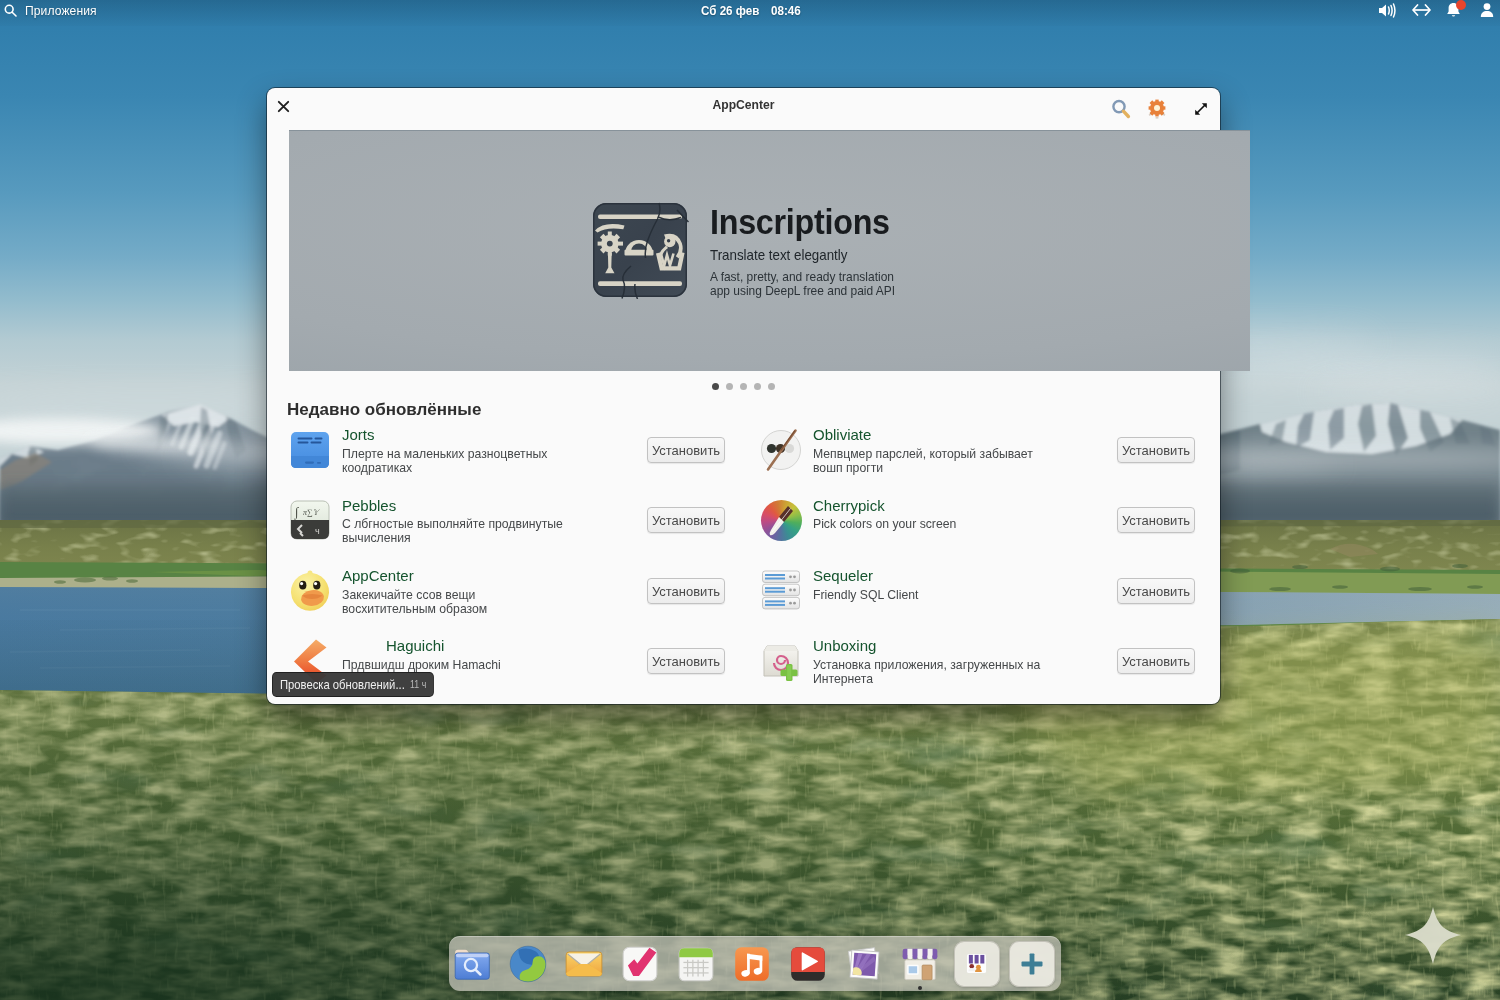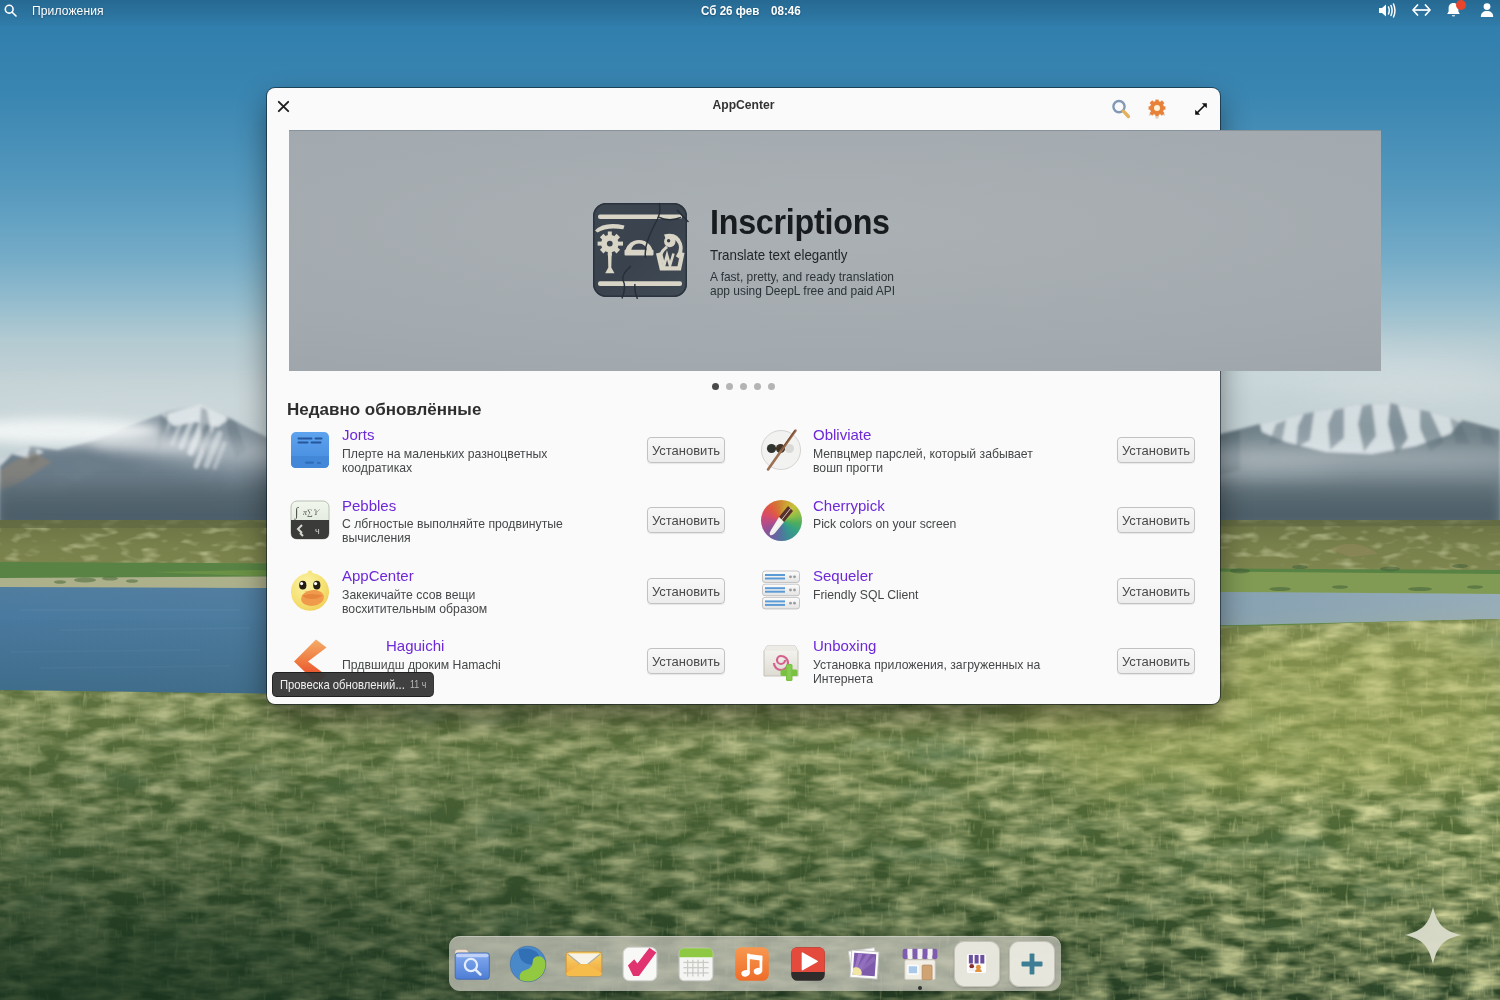--- a/index.html
+++ b/index.html
@@ -1,40 +1,40 @@
 <!DOCTYPE html>
 <html><head>
 <meta charset="utf-8">
 <style>
 * { margin:0; padding:0; box-sizing:border-box; }
 html,body { width:1500px; height:1000px; overflow:hidden; font-family:"Liberation Sans", sans-serif; }
 #stage { position:relative; width:1500px; height:1000px; overflow:hidden; }
 #bg { position:absolute; left:0; top:0; }
 
 #panel { position:absolute; left:0; top:0; width:1500px; height:26px; background:linear-gradient(180deg, rgba(0,8,16,0.16), rgba(0,8,16,0.02)); color:#fff; z-index:5; }
-#panel .left { position:absolute; left:4px; top:0; height:20px; display:flex; align-items:center; gap:15px; }
+#panel .left { position:absolute; left:4px; top:0; height:20px; display:flex; align-items:center; gap:8px; }
 #panel .left span { font-size:13px; letter-spacing:0.1px; text-shadow:0 1px 2px rgba(0,0,0,0.35); transform:scaleX(0.93); transform-origin:0 50%; }
 #panel .center span { position:absolute; top:3px; font-size:13.5px; font-weight:bold; text-shadow:0 1px 2px rgba(0,0,0,0.35); transform:scaleX(0.86); transform-origin:0 0; }
 #panel .right { position:absolute; right:5px; top:0; height:20px; display:flex; align-items:center; gap:15px; }
 
 #win { position:absolute; left:267px; top:88px; width:953px; height:616px; background:#fafafa; border-radius:8px; box-shadow:0 0 0 1px rgba(10,20,30,0.55), 0 14px 30px rgba(0,0,0,0.45); z-index:10; }
 #hdr { position:absolute; left:0; top:0; width:100%; height:42px;padding-left:8px; }
 #title { position:absolute; left:0; top:0; width:100%; line-height:33px; text-align:center; font-size:13.5px; font-weight:bold; color:#333; transform:scaleX(0.9); transform-origin:50% 0; }
 .hbtn { position:absolute; top:0; height:42px; display:flex; align-items:center; justify-content:center; }
-#banner { position:absolute; left:22px; top:42px; width:1092px; height:241px; background:radial-gradient(ellipse 120% 100% at 50% 40%, #aab0b4 0%, #a3aaaf 55%, #97a0a6 100%); border-top:1px solid #87929a; }
+#banner { position:absolute; left:22px; top:42px; width:961px; height:241px; background:radial-gradient(ellipse 120% 100% at 50% 40%, #aab0b4 0%, #a3aaaf 55%, #97a0a6 100%); border-top:1px solid #87929a; }
 #bicon { position:absolute; left:302px; top:70px; }
 #btxt { position:absolute; left:0; top:0; width:100%; height:100%; } #btxt h1 { position:absolute; left:421px; top:73px; font-size:35.5px; font-weight:bold; letter-spacing:-0.3px; line-height:36px; color:#191c1f; transform:scaleX(0.91); transform-origin:0 0; }
 #btxt-sub { position:absolute; left:421px; top:116px; font-size:14.5px; line-height:16px; color:#20262b; transform:scaleX(0.92); transform-origin:0 0; }
 #btxt-desc { position:absolute; left:421px; top:139px; font-size:13px; line-height:14.3px; color:#2c3338; transform:scaleX(0.92); transform-origin:0 0; }
 #dots { position:absolute; left:0; top:295px; width:100%; display:flex; justify-content:center; gap:7px; }
 #dots i { width:7px; height:7px; border-radius:50%; background:#b4b4b4; }
 #dots i.on { background:#4a4a4a; }
 #sect { position:absolute; left:20px; top:312px; font-size:17px; font-weight:bold; color:#2e2e2e; }
 .appicon { position:absolute; width:44px; height:44px; }
-.atitle { position:absolute; font-size:15px; line-height:15px; color:#6d28d9; }
+.atitle { position:absolute; font-size:15px; line-height:15px; color:#14532d; }
 .adesc { position:absolute; font-size:13px; line-height:14px; color:#45484a; transform:scaleX(0.94); transform-origin:0 0; }
 .btn { position:absolute; width:78px; height:26px; border:1px solid #c2c2c2; border-radius:4px; background:linear-gradient(180deg,#f8f8f8,#ececec); box-shadow:0 1px 1px rgba(0,0,0,0.08); font-size:13px; color:#494949; display:flex; align-items:center; justify-content:center; }
 #tooltip { position:absolute; left:272px; top:672px; height:25px; background:rgba(56,56,56,0.96); border:1px solid rgba(30,30,30,0.9); border-radius:5px; color:#f0f0f0; font-size:12.8px; display:flex; align-items:center; padding:0 8px; gap:6px; z-index:20; transform:scaleX(0.88); transform-origin:0 50%; }
 #tooltip .kb { font-size:10px; color:#b8b8b8; }
 
 #dock { position:absolute; left:449px; top:936px; width:612px; height:55px; background:rgba(198,197,187,0.74); border-radius:11px; box-shadow:inset 0 1px 0 rgba(255,255,255,0.3), 0 2px 8px rgba(0,0,0,0.2); z-index:5; }
 .ditem { position:absolute; top:50%; transform:translateY(-50%); display:flex; align-items:center; justify-content:center; }
 .ditem.tile { width:46px; height:46px; border-radius:10px; background:rgba(236,234,226,0.92); box-shadow:inset 0 0 0 1px rgba(160,158,148,0.5), 0 1px 2px rgba(0,0,0,0.15); }
 </style>
 </head>

